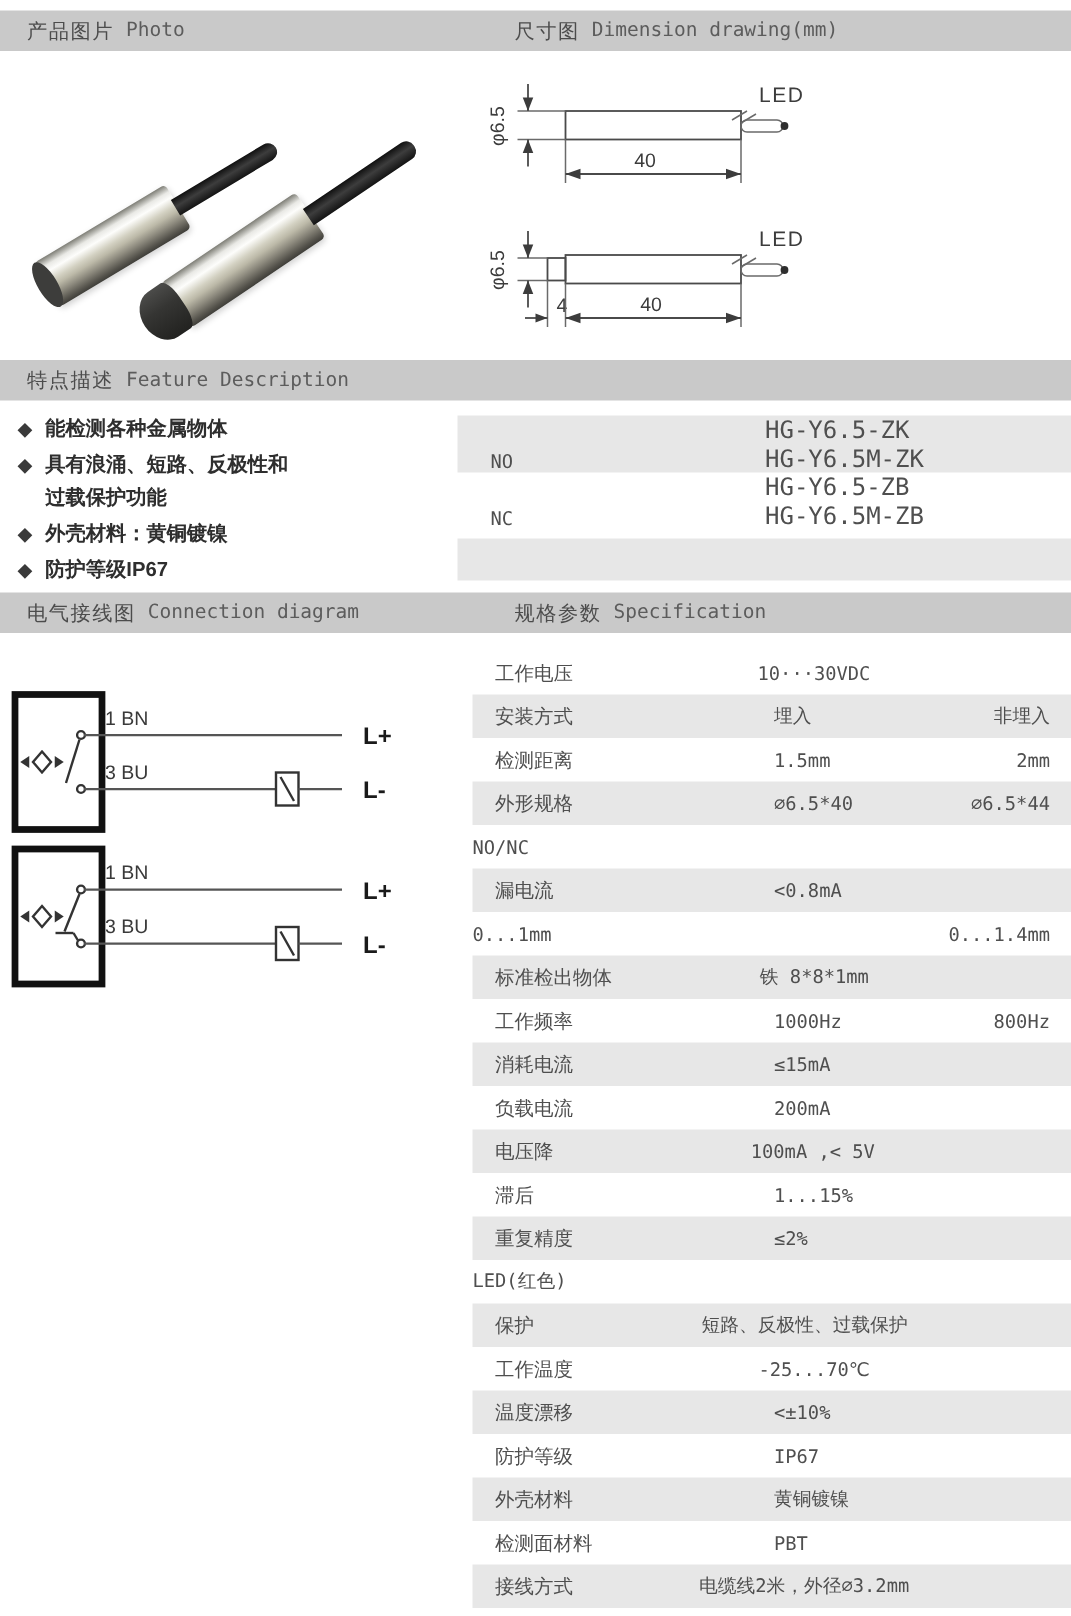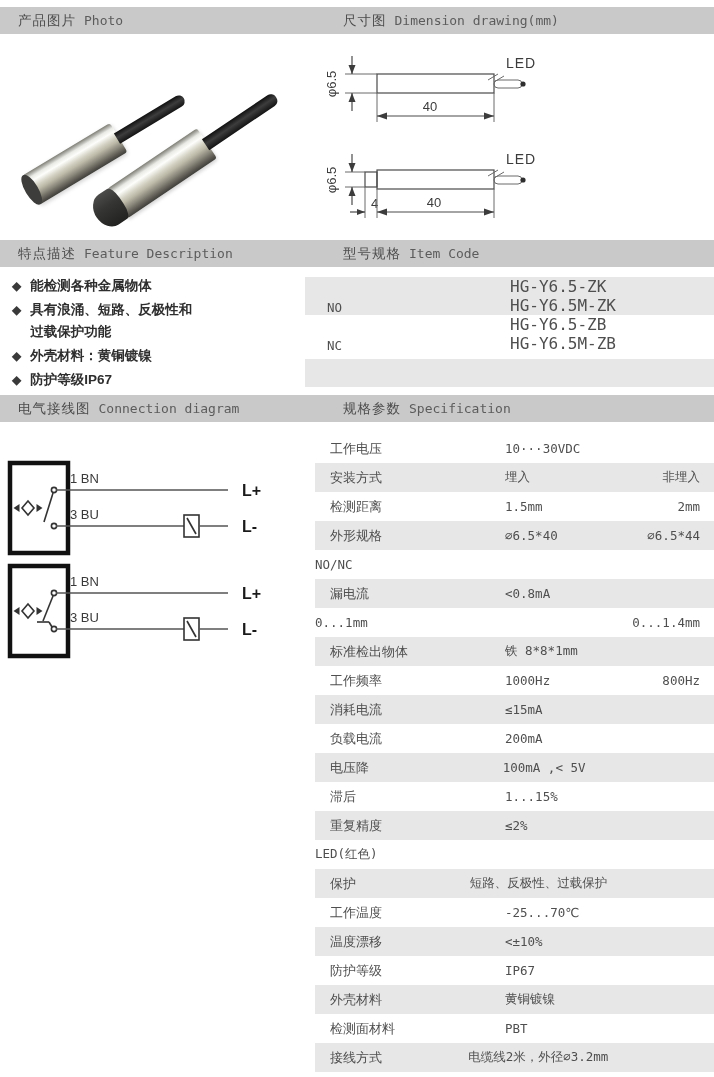--- a/index.html
+++ b/index.html
@@ -62,21 +62,21 @@
   #conn1{top:455px;} #conn2{top:558px;}
   .cbox{fill:#ffffff;stroke:#111;stroke-width:4.5;}
   .cwire{stroke:#555;stroke-width:1.5;fill:none;}
   .csym{stroke:#333;stroke-width:1.6;fill:none;}
   .cfill{fill:#333;stroke:none;}
   .clabel{fill:#3a3a3a;font-size:13px;font-family:"Liberation Sans",sans-serif;}
   .cterm{fill:#1a1a1a;font-size:16px;font-weight:bold;font-family:"Liberation Sans",sans-serif;}
 
   
   .spec{position:absolute;left:315px;top:434px;width:399px;}
-  .spec-row{display:flex;align-items:center;height:29px;font-size:13px;color:#4f4f4f;}
+  .spec-row{display:flex;align-items:center;height:29px;font-size:13px;color:#4f4f4f;gap:11px;}
   .spec-row:nth-child(even){background:#e7e7e7;}
   .sp-label{width:190px;padding-left:15px;box-sizing:border-box;white-space:nowrap;}
   .sp-v1{flex:1;font-family:"DejaVu Sans Mono","DejaVu Sans",monospace;font-size:12.5px;white-space:nowrap;}
   .sp-v2{width:130px;padding-right:14px;box-sizing:border-box;text-align:right;
          font-family:"DejaVu Sans Mono","DejaVu Sans",monospace;font-size:12.5px;white-space:nowrap;}
 </style>
 </head>
 <body>
 
 <div id="page">
@@ -156,24 +156,20 @@
     <line x1="55" y1="66" x2="172" y2="66" class="dline"></line>
     <polygon points="55,66 65,62.5 65,69.5" class="darr"></polygon>
     <polygon points="172,66 162,62.5 162,69.5" class="darr"></polygon>
     <text x="112" y="61" class="dtext" text-anchor="middle">40</text>
   </svg>
 
   <div class="bar bar2">
     <div class="bar-title left">
       <span class="bar-zh">特点描述</span>
       <span class="bar-en">Feature Description</span>
-    </div>
-    <div class="bar-title right">
-      <span class="bar-zh">型号规格</span>
-      <span class="bar-en">Item Code</span>
     </div>
   </div>
 
   <div class="features">
     <div class="feature">
         <span class="bullet">◆</span>
         <span class="ftext">能检测各种金属物体</span>
       </div>
       <div class="feature">
         <span class="bullet">◆</span>

